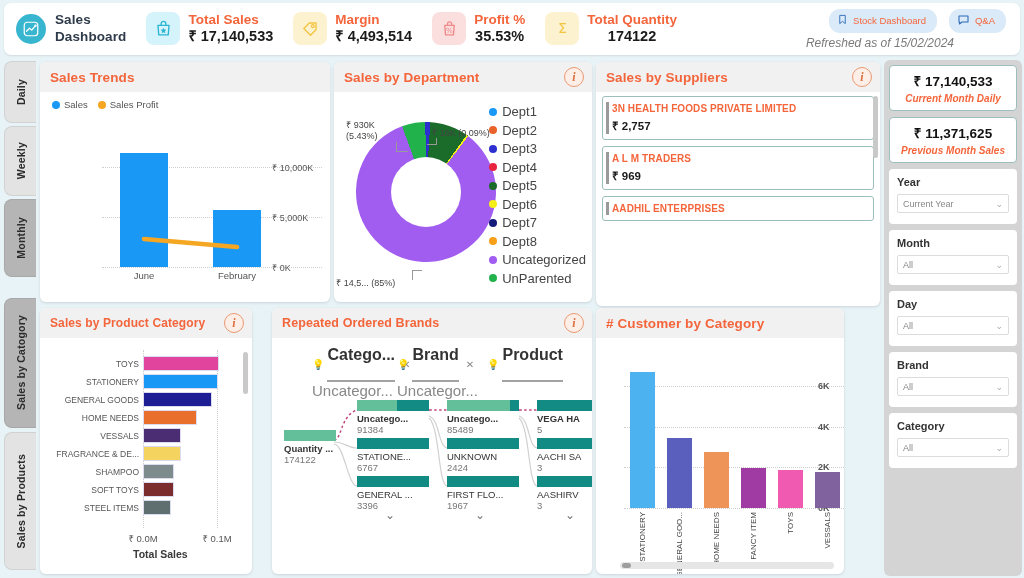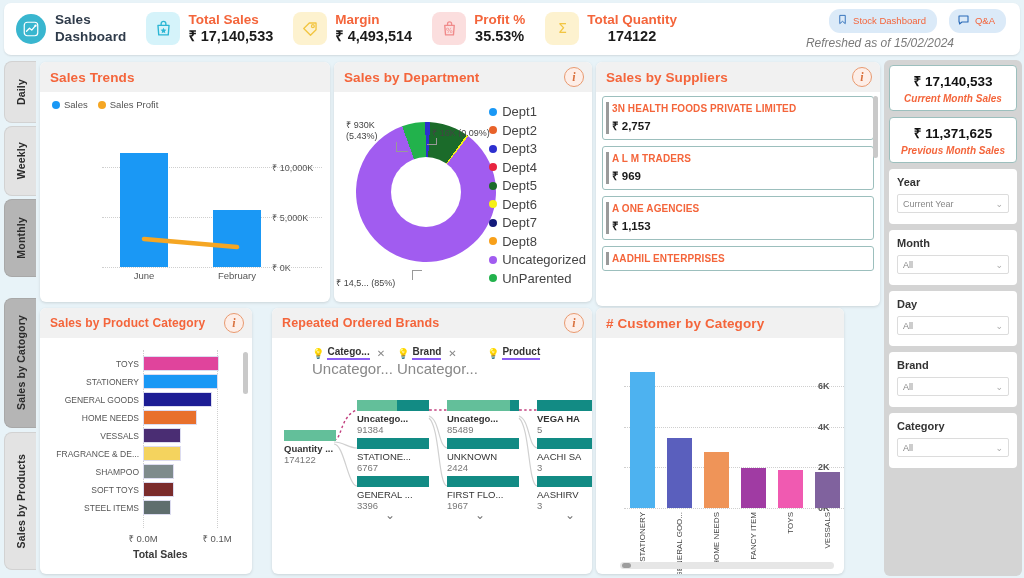--- a/index.html
+++ b/index.html
@@ -141,22 +141,22 @@
   .hbar { height: 15px; border: 1px solid #dcdcf0; }
   .vgrid { position: absolute; width: 0; border-left: 1px dotted #cfcfcf; }
   .axis-title { position: absolute; font-size: 10.5px; font-weight: bold; color: #3a3a3a; }
 
   
   #repeated-brands { left: 272px; top: 308px; width: 320px; height: 266px; }
   .tree-col-head { position: absolute; top: 8px; }
   .tree-field { display: flex; align-items: center; gap: 3px; }
   .bulb { color: #c2407f; font-size: 10px; }
   .tree-field-name {
-    font-size: 10px; font-weight: bold; color: #333;
-    border-bottom: 2px solid #8b5cf6; padding-bottom: 1px; cursor: pointer;
+    font-size: 16px; font-weight: bold; color: #333;
+    border-bottom: 2px solid #a3a3a3; padding-bottom: 16px; cursor: pointer;
   }
   .tree-x { font-size: 10px; color: #888; cursor: pointer; margin-left: 4px; }
   .tree-sub { font-size: 15px; color: #888; }
   .tree-node { position: absolute; width: 72px; cursor: pointer; }
   .tree-bar { height: 11px; background: #128b84; display: flex; }
   .tree-bar .hi { background: #63bf9a; height: 100%; }
   .tree-name { font-size: 9.5px; color: #333; margin-top: 2px; white-space: nowrap; overflow: hidden; }
   .tree-name.bold { font-weight: bold; }
   .tree-val { font-size: 9.5px; color: #777; }
   .chev { position: absolute; font-size: 12px; color: #777; cursor: pointer; }
@@ -430,24 +430,20 @@
     <div class="supplier-list">
       <div class="supplier-card">
         <div class="supplier-name">3N HEALTH FOODS PRIVATE LIMITED</div>
         <div class="supplier-value">₹ 2,757</div>
       </div>
       <div class="supplier-card">
         <div class="supplier-name">A L M TRADERS</div>
         <div class="supplier-value">₹ 969</div>
       </div>
       <div class="supplier-card">
-        <div class="supplier-name">A ONE AGENCIES</div>
-        <div class="supplier-value">₹ 1,153</div>
-      </div>
-      <div class="supplier-card">
         <div class="supplier-name">AADHIL ENTERPRISES</div>
       </div>
       <div class="vscroll"></div>
     </div>
   </div>
 
   <div class="card" id="product-category">
     <div class="card-head">
       <div class="card-title" style="font-size:12px;">Sales by Product Category</div>
       <div class="info-btn">i</div>
@@ -641,21 +637,21 @@
 
       <div class="hscroll-track">
         <div class="hscroll-thumb"></div>
       </div>
     </div>
   </div>
 
   <div class="filter-panel">
     <div class="kpi-card">
       <div class="big">₹ 17,140,533</div>
-      <div class="sub">Current Month Sales</div>
+      <div class="sub">Current Month Daily</div>
     </div>
     <div class="kpi-card">
       <div class="big">₹ 11,371,625</div>
       <div class="sub">Previous Month Sales</div>
     </div>
 
     <div class="slicer">
       <div class="slicer-label">Year</div>
       <div class="slicer-select">
         <span class="slicer-value">Current Year</span>

